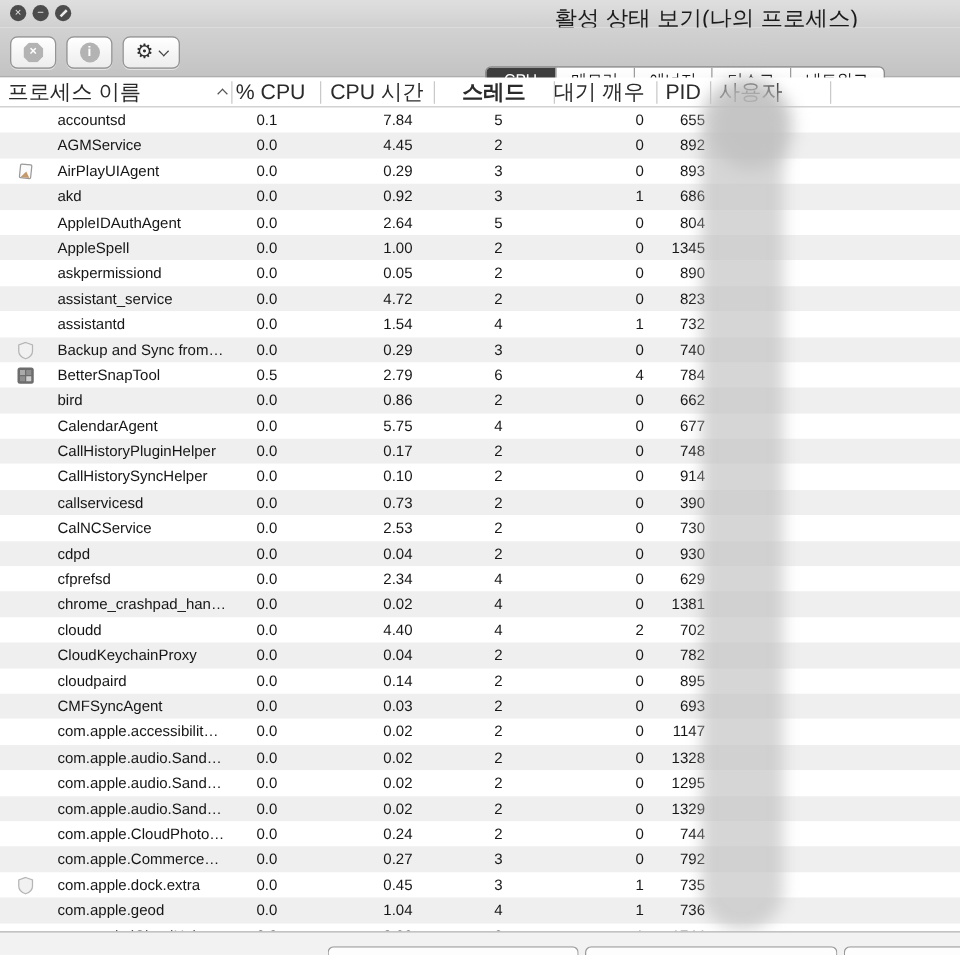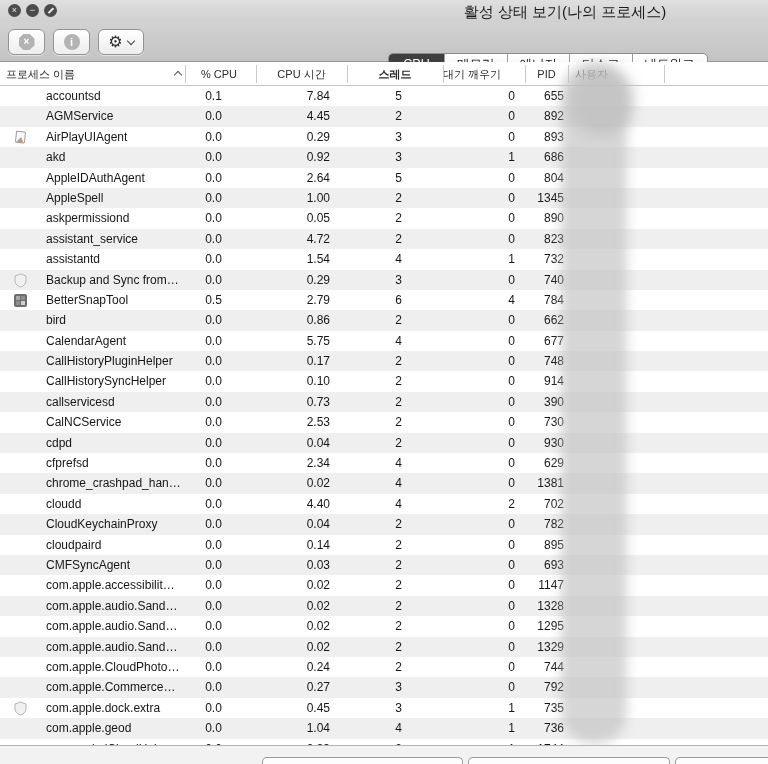--- a/index.html
+++ b/index.html
@@ -9,21 +9,21 @@
 
   
   .titlebar { position:absolute; top:0; left:0; right:0; height:22px;
     background:linear-gradient(#dfdfdf,#d0d0d0); }
   .traffic { position:absolute; top:4px; left:8px; display:flex; gap:5px; }
   .tl { width:13px; height:13px; border-radius:50%; background:#4c4c4c;
     color:#ececec; font-size:9px; line-height:12px; text-align:center; position:relative; }
   .tl .slash { position:absolute; left:6px; top:3px; width:1.5px; height:7px;
     background:#ececec; transform:rotate(45deg); }
   .wtitle { position:absolute; top:3px; left:410px; width:310px; text-align:center;
-    font-size:15px; color:#1b1b1b; }
+    font-size:18px; color:#1b1b1b; }
 
   
   .toolbar { position:absolute; top:22px; left:0; right:0; height:40px;
     background:linear-gradient(#d2d2d2,#c3c3c3); border-bottom:1px solid #989898; }
   .tbtn { position:absolute; top:7px; height:26px; border:1px solid #949494; border-radius:6px;
     background:linear-gradient(#ffffff,#ededed); box-shadow:0 1px 0 rgba(255,255,255,.5);
     display:flex; align-items:center; justify-content:center; }
   .btn-quit { left:8px; width:37px; }
   .btn-info { left:53px; width:37px; }
   .btn-gear { left:98px; width:46px; gap:5px; }
@@ -40,24 +40,24 @@
   .segmented { position:absolute; top:31px; left:388px; height:23px; display:flex;
     border:1px solid #8b8b8b; border-radius:5px; overflow:hidden;
     background:linear-gradient(#ffffff,#f1f1f1); }
   .seg { min-width:56px; padding:0 12px; font-size:12.5px; line-height:21px; text-align:center;
     color:#141414; border-right:1px solid #9c9c9c; }
   .seg:last-child { border-right:none; }
   .seg.sel { background:#3e3e3e; color:#fff; }
 
   
   .theader { position:absolute; top:62px; left:0; right:0; height:24px; background:#fff;
-    border-bottom:1px solid #c4c4c4; font-size:11px; color:#2a2a2a; }
+    border-bottom:1px solid #c4c4c4; font-size:17px; color:#2a2a2a; }
   .hcell { position:absolute; top:0; height:24px; line-height:24px; }
   .h-name { left:6px; }
-  .h-cpu { left:201px; width:71px; }
+  .h-cpu { left:181px; width:71px; text-align:center; }
   .h-time { left:256px; width:91px; text-align:center; }
   .h-threads { left:347px; width:96px; text-align:center;font-weight:bold; }
   .h-wake { left:443px; width:82px; text-align:left; }
   .h-pid { left:525px; width:43px; text-align:center; }
   .h-user { left:575px; }
   .sortcaret { position:absolute; left:175px; top:10px; width:6px; height:6px;
     border-left:1.5px solid #555; border-top:1.5px solid #555; transform:rotate(45deg); }
   .vline { position:absolute; top:3px; height:18px; width:1px; background:#c9c9c9; }
 
   

